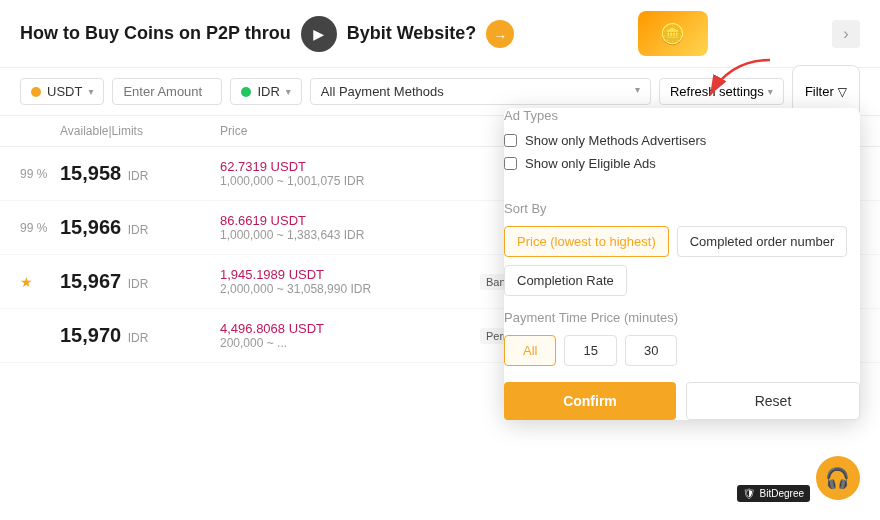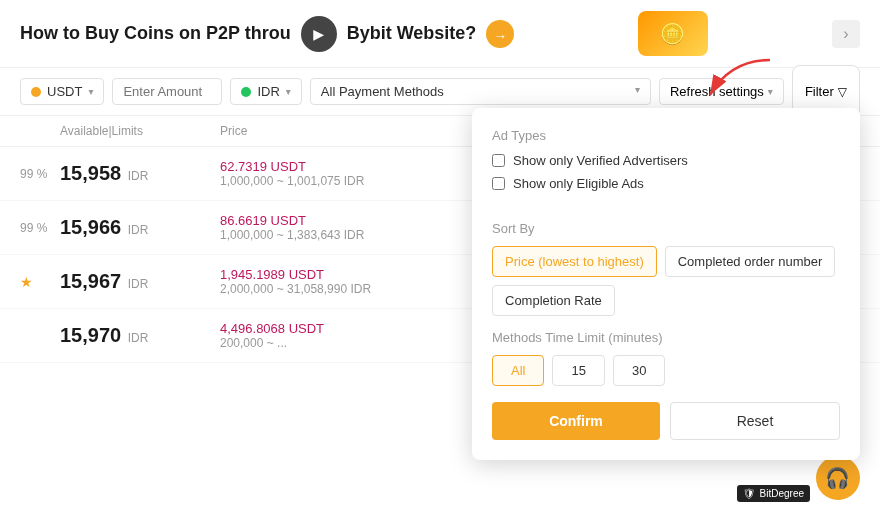--- a/index.html
+++ b/index.html
@@ -271,26 +271,25 @@
       display: flex;
       align-items: center;
       gap: 4px;
     }
 
     
     .filter-dropdown {
       position: absolute;
       top: 108px;
       right: 20px;
-      width: 388px;
+      width: 356px;
       background: #fff;
       border-radius: 8px;
       box-shadow: 0 4px 24px rgba(0,0,0,0.18);
       z-index: 100;
-      padding: 20px;
     }
     .filter-section-title {
       font-size: 13px;
       color: #999;
       margin-bottom: 10px;
     }
     .checkbox-row {
       display: flex;
       align-items: center;
       gap: 8px;
@@ -529,38 +528,38 @@
     <div class="col-right">
     </div>
   </div>
 
 </div>
 
 <div class="filter-dropdown">
   <div class="filter-section-title">Ad Types</div>
   <label class="checkbox-row">
     <input type="checkbox" style="">
-    <span>Show only Verified Advertisers</span>
+    <span>Show only Methods Advertisers</span>
   </label>
   <label class="checkbox-row">
     <input type="checkbox" style="">
     <span>Show only Eligible Ads</span>
   </label>
 
   <div class="sort-section">
     <div class="filter-section-title">Sort By</div>
     <div class="sort-buttons">
       <button class="sort-btn active">Price (lowest to highest)</button>
       <button class="sort-btn">Completed order number</button>
       <button class="sort-btn">Completion Rate</button>
     </div>
   </div>
 
   <div class="time-limit-section">
-    <div class="filter-section-title">Methods Time Limit (minutes)</div>
+    <div class="filter-section-title">Payment Time Price (minutes)</div>
     <div class="time-buttons">
       <button class="time-btn active">All</button>
       <button class="time-btn">15</button>
       <button class="time-btn">30</button>
     </div>
   </div>
 
   <div class="dropdown-actions">
     <button class="confirm-btn">Confirm</button>
     <button class="reset-btn">Reset</button>

